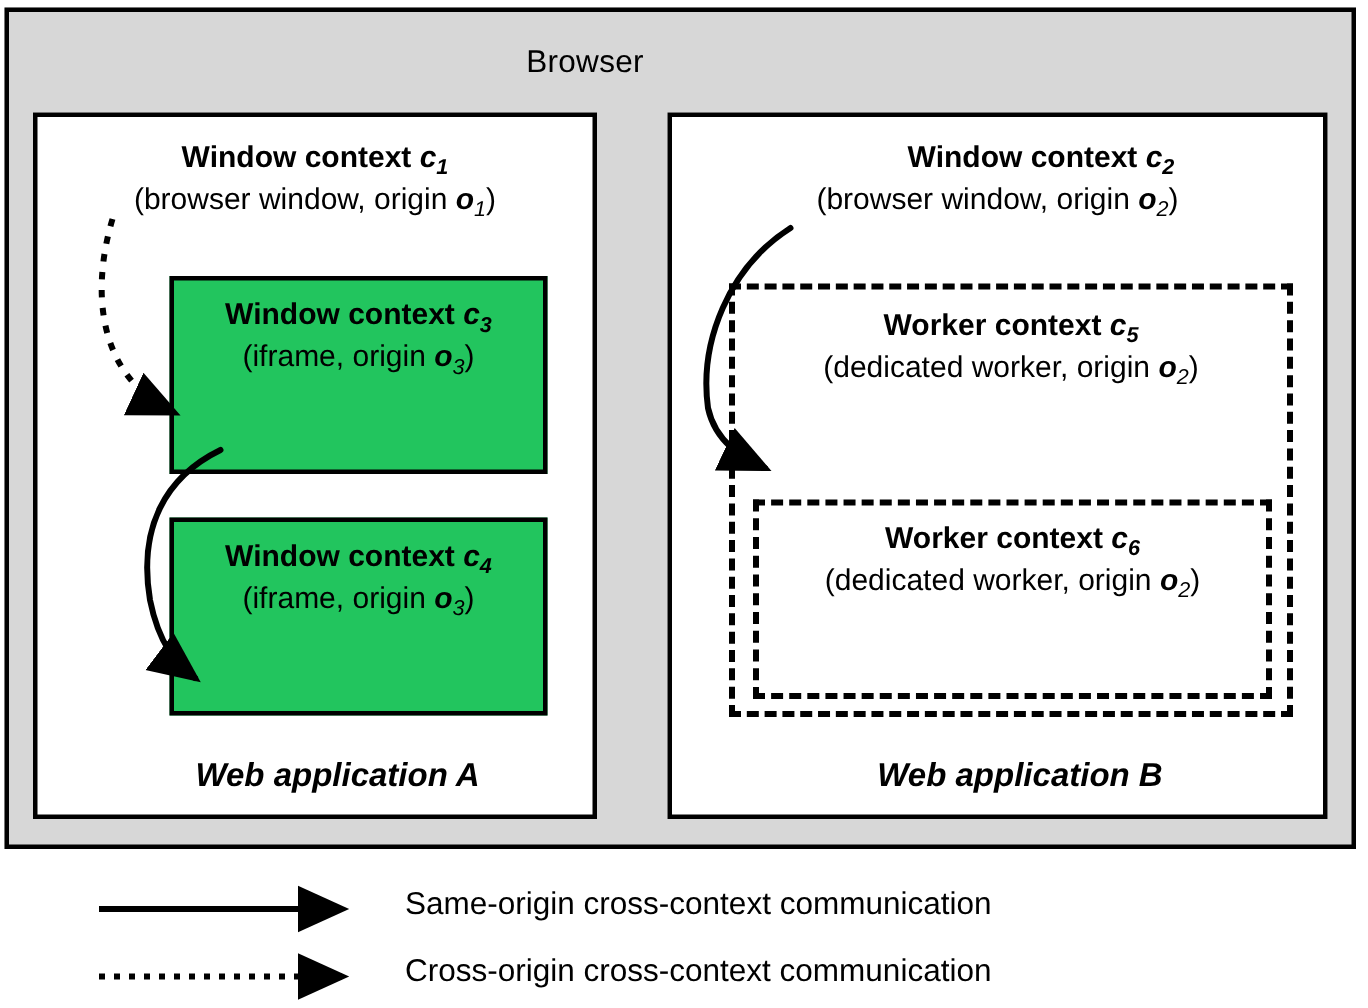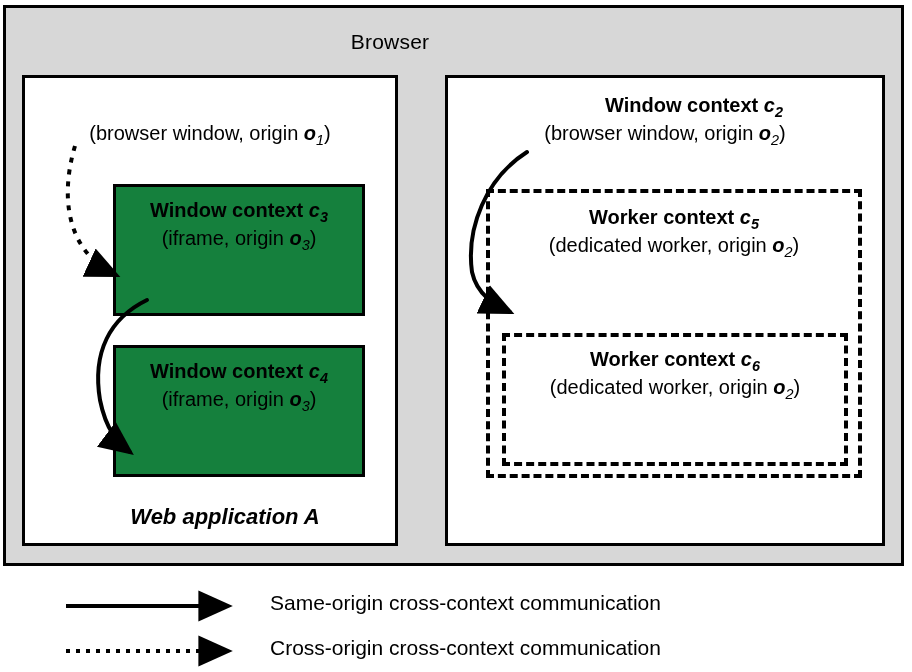--- a/index.html
+++ b/index.html
@@ -92,21 +92,21 @@
   }
   .ident {
     font-style: italic;
     font-weight: bold;
   }
 
   
   .ctx-box {
     position: absolute;
     box-sizing: border-box;
-    background: #15803d;
+    background: #22c55e;
     border: 3px solid #000000;
   }
   .ctx-box-dashed {
     position: absolute;
     box-sizing: border-box;
     background: transparent;
     border: 4px dashed #000000;
   }
 
   #box-c3 { left: 113px; top: 184px; width: 252px; height: 132px; }
@@ -154,20 +154,23 @@
 </head>
 <body>
 
 <div id="stage">
 
   <div class="browser-box"></div>
   <div class="browser-title">Browser</div>
 
   <div class="app-panel" id="app-a">
 
+    <div class="ctx-title" style="top:15px;">
+      <span>Window context </span><span class="ident">c</span><span class="sub">1</span>
+    </div>
     <div class="ctx-sub" style="top:43px;">
       <span>(browser window, origin </span><span class="ident">o</span><span class="sub">1</span><span>)</span>
     </div>
 
     <div class="app-label" style="top:426px;">Web application A</div>
   </div>
 
   <div class="ctx-box" id="box-c3">
     <div class="ctx-title" style="top:11px;">
       <span>Window context </span><span class="ident">c</span><span class="sub">3</span>
@@ -188,20 +191,21 @@
 
   <div class="app-panel" id="app-b">
 
     <div class="ctx-title" style="top:15px;padding-left:29px;">
       <span>Window context </span><span class="ident">c</span><span class="sub">2</span>
     </div>
     <div class="ctx-sub" style="top:43px;">
       <span>(browser window, origin </span><span class="ident">o</span><span class="sub">2</span><span>)</span>
     </div>
 
+    <div class="app-label" style="top:426px;">Web application B</div>
   </div>
 
   <div class="ctx-box-dashed" id="box-c5">
     <div class="ctx-title" style="top:12px;">
       <span>Worker context </span><span class="ident">c</span><span class="sub">5</span>
     </div>
     <div class="ctx-sub" style="top:40px;">
       <span>(dedicated worker, origin </span><span class="ident">o</span><span class="sub">2</span><span>)</span>
     </div>
   </div>

